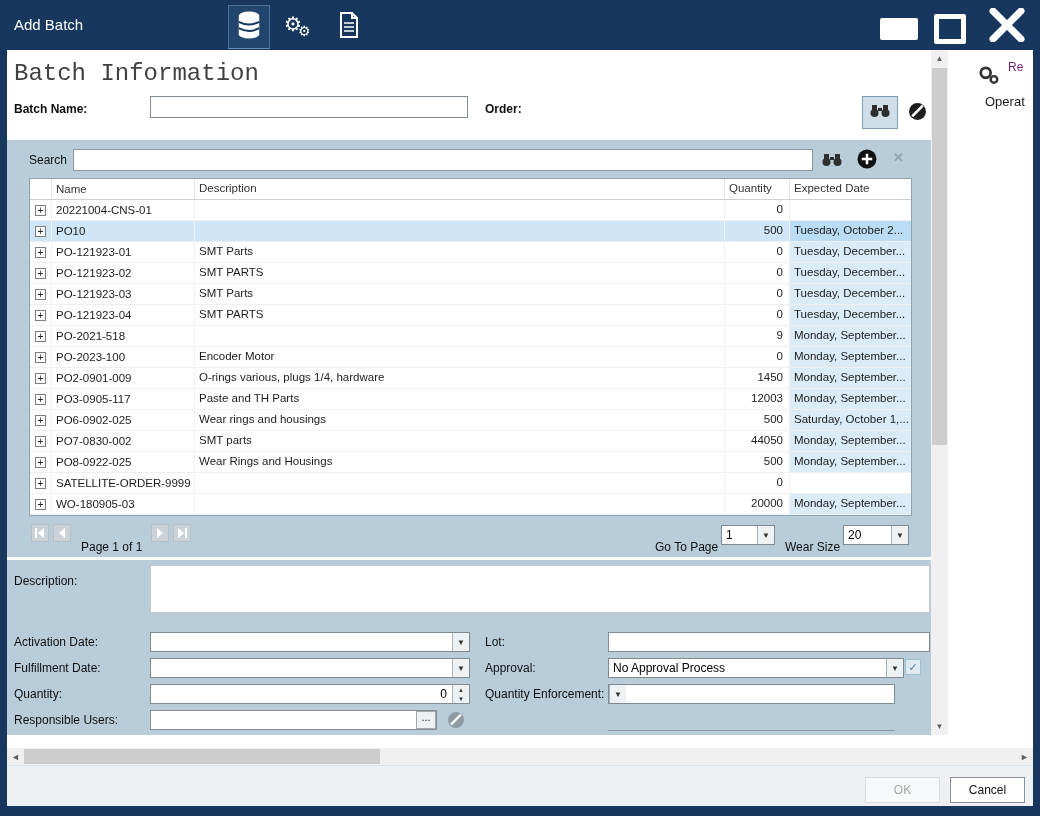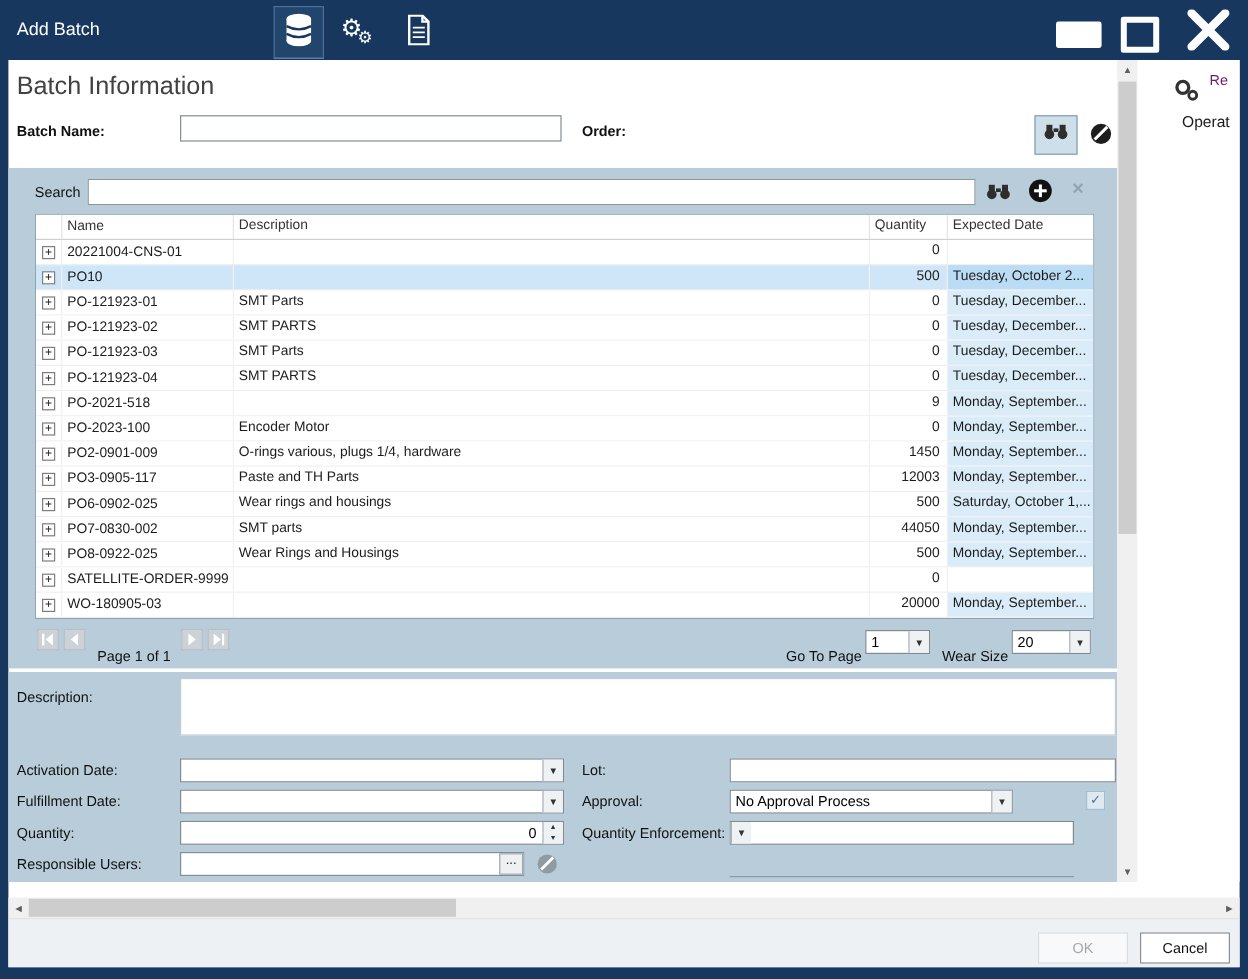--- a/index.html
+++ b/index.html
@@ -19,21 +19,21 @@
   .gear-wrap { position:relative; width:30px; height:30px; color:#fff; }
   .gear-big { position:absolute; left:0; top:2px; font-size:20px; line-height:20px; }
   .gear-small { position:absolute; left:14px; top:12px; font-size:14px; line-height:14px; }
   .min-btn { position:absolute; right:122px; top:18px; width:38px; height:22px; background:#fff; border-radius:2px; }
   .max-btn { position:absolute; right:74px; top:14px; width:32px; height:30px; border:5px solid #fff; border-radius:2px; background:transparent; }
   .close-btn { position:absolute; right:12px; top:8px; width:42px; height:38px; display:flex; align-items:center; justify-content:center; }
 
   
   .client { position:absolute; left:7px; top:50px; width:1026px; height:756px; background:#fff; }
 
-  .section-title { position:absolute; left:7px; top:10px; font-size:21px; color:#414141; }
+  .section-title { position:absolute; left:7px; top:10px; font-size:24px; color:#414141;font-family:Liberation Mono, monospace; }
   .lbl { font-size:12px; color:#101010; position:absolute; white-space:nowrap; }
   .bold { font-weight:bold; }
 
   .txt-input { border:1px solid #848d94; background:#fff; height:20px; font-size:12px; padding:1px 4px; font-family:"Liberation Sans",sans-serif; outline:none; }
   .batch-input { position:absolute; left:143px; top:46px; width:318px; height:22px; }
 
   .tool-btn { position:absolute; display:flex; align-items:center; justify-content:center; background:#cfdfe9; border:1px solid #7f9fb4; }
   .order-find { left:855px; top:46px; width:36px; height:33px; }
   .icon-btn { position:absolute; display:flex; align-items:center; justify-content:center; }
 
@@ -442,21 +442,21 @@
     </div>
     <span class="lbl" style="left:478px; top:75px;">Lot:</span>
     <input class="txt-input" style="position: absolute; left: 601px; top: 72px; width: 322px;" value="">
 
     <span class="lbl" style="left:7px; top:101px;">Fulfillment Date:</span>
     <div class="combo" style="left:143px; top:98px; width:320px;">
       <span class="val"></span>
       <span class="arrow">▼</span>
     </div>
     <span class="lbl" style="left:478px; top:101px;">Approval:</span>
-    <div class="combo" style="left:601px; top:98px; width:236px;gap:13px;">
+    <div class="combo" style="left:601px; top:98px; width:296px;gap:13px;">
       <span class="val">No Approval Process</span>
       <span class="arrow">▼</span>
     </div>
     <div class="chk-icon" style="left:898px; top:99px;">✓</div>
 
     <span class="lbl" style="left:7px; top:127px;">Quantity:</span>
     <div style="position:absolute; left:143px; top:124px; width:320px; height:20px;">
       <input class="txt-input" style="width: 320px; text-align: right; padding-right: 22px;" value="0">
       <div class="spin">
         <div>▲</div>

